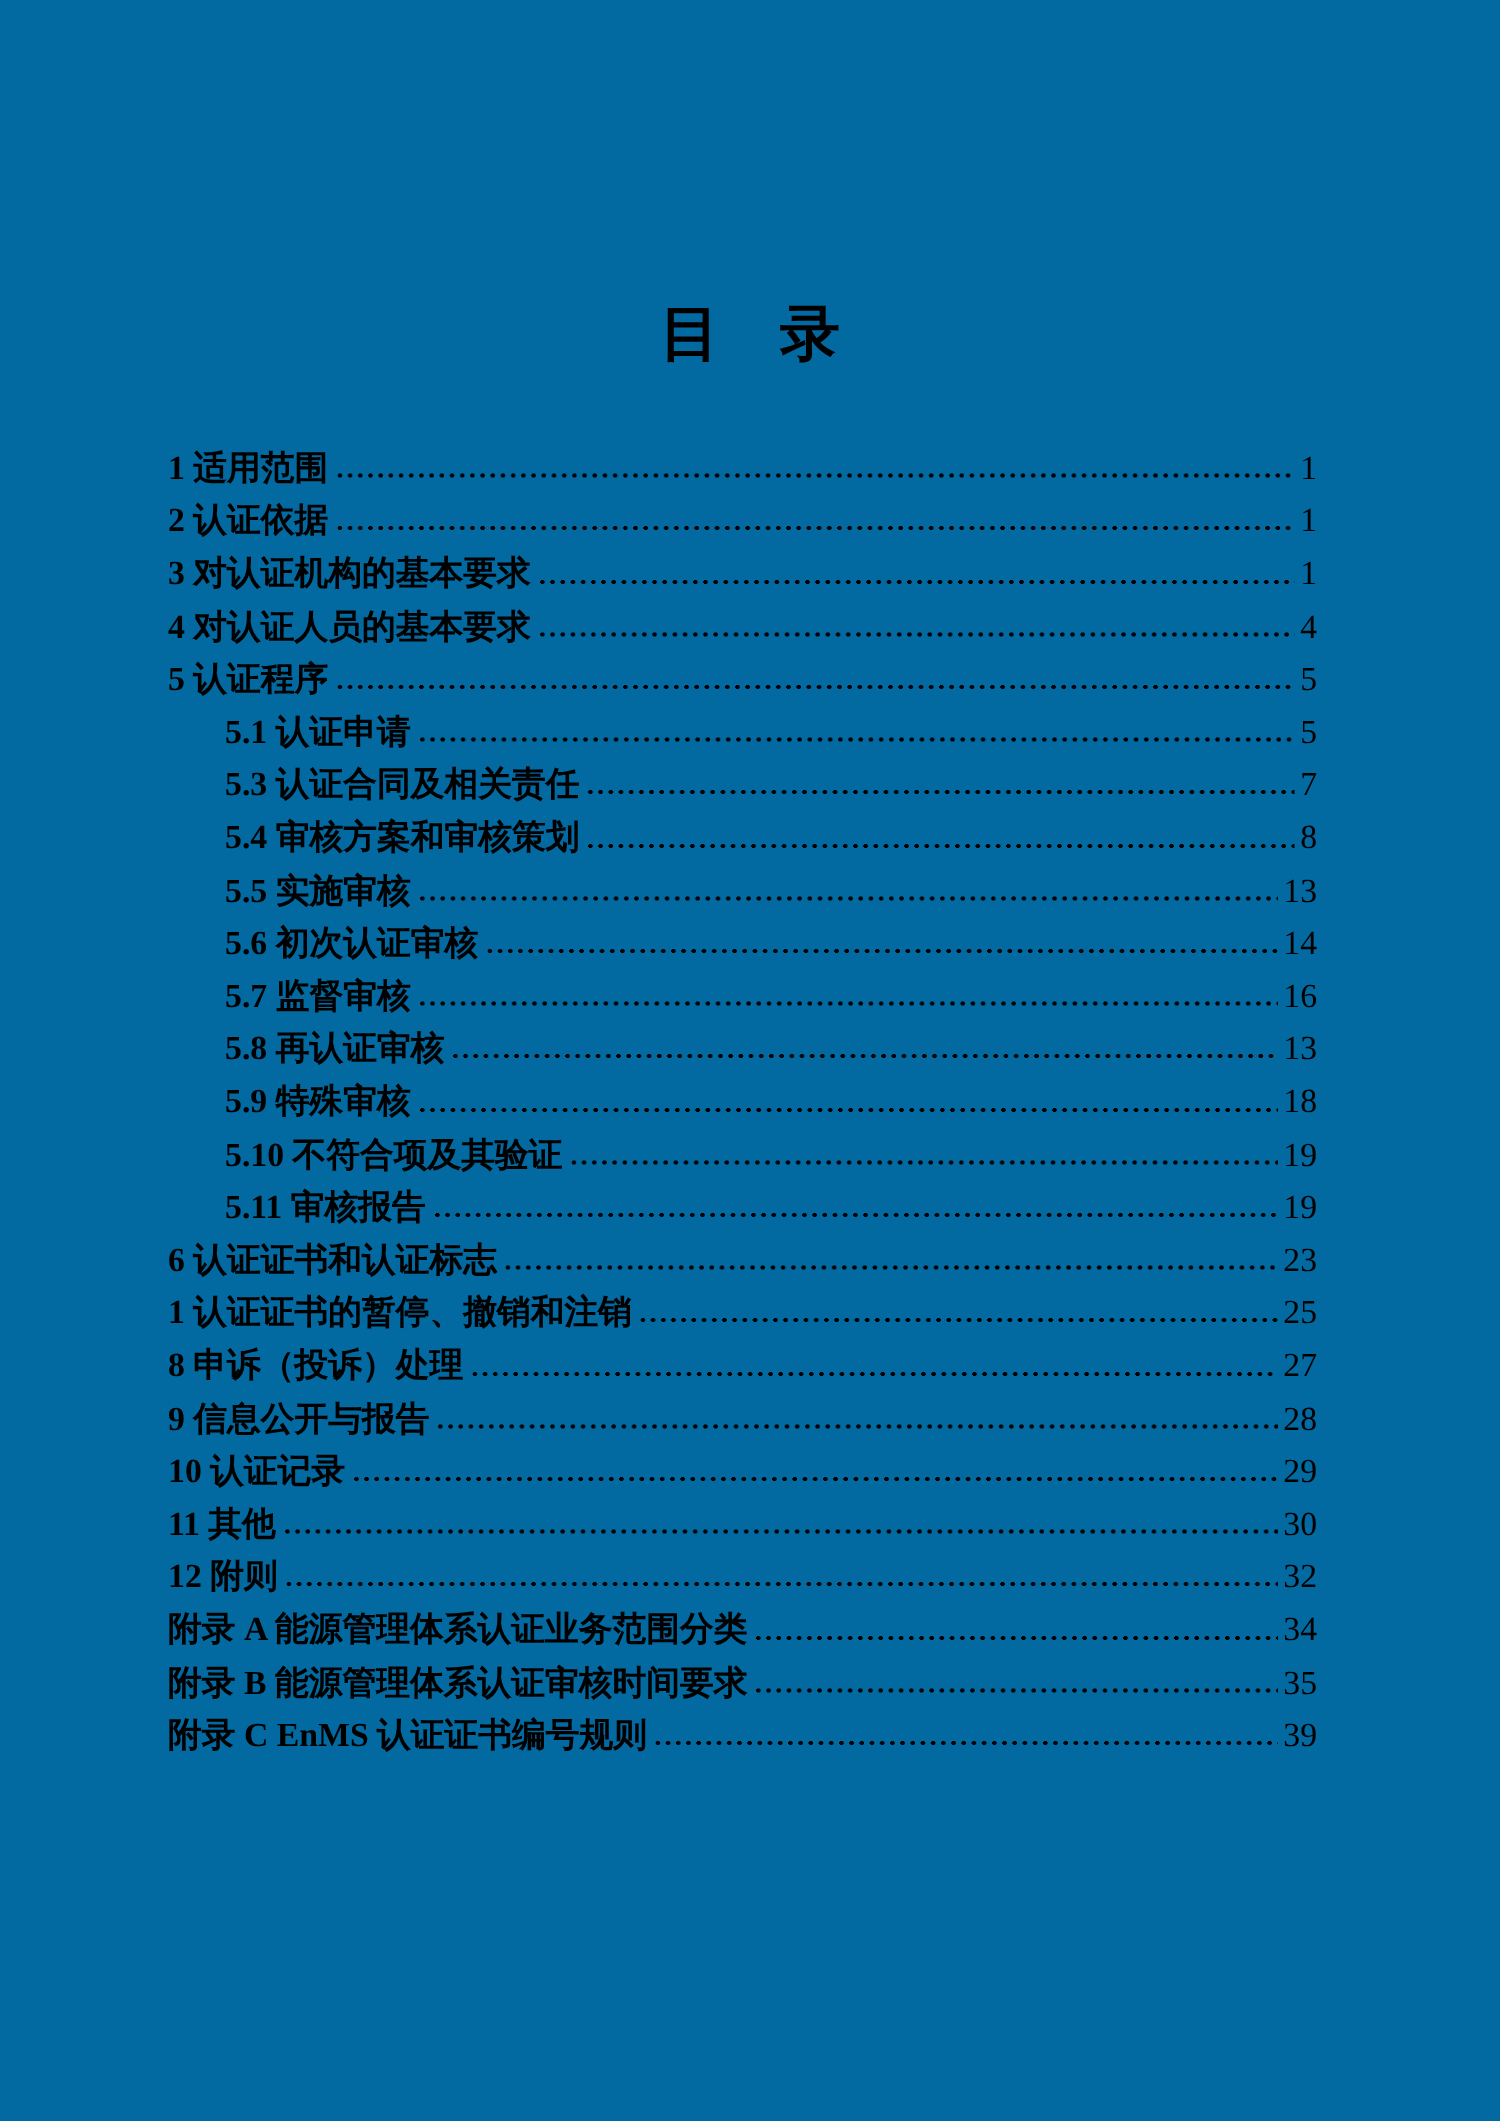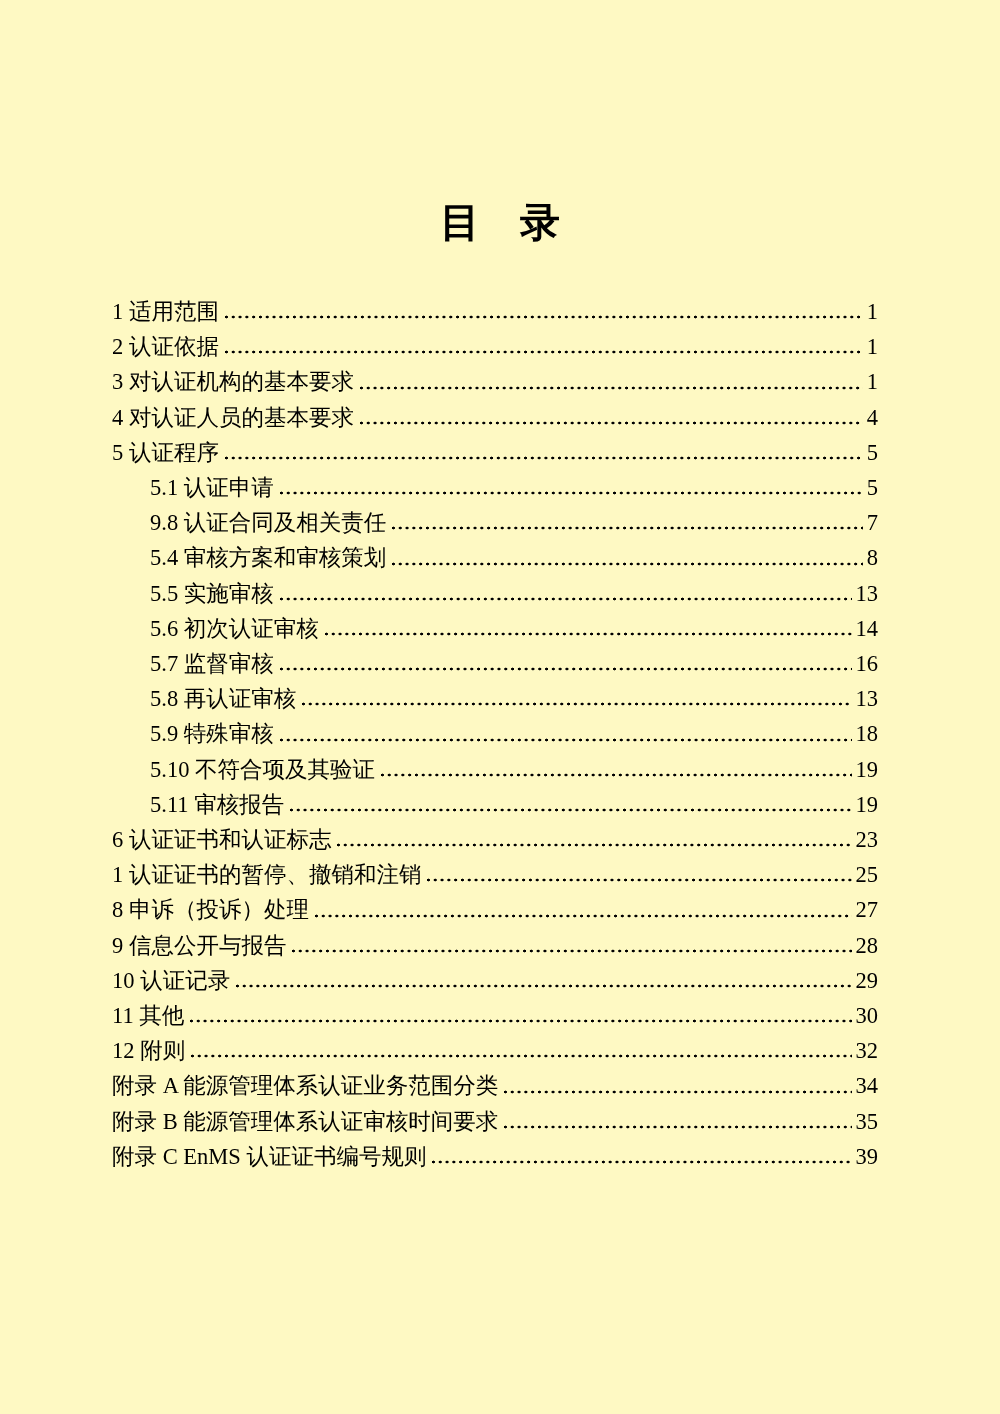--- a/index.html
+++ b/index.html
@@ -4,21 +4,21 @@
 <style>
   html, body {
     margin: 0;
     padding: 0;
     background: #ffffff;
   }
   .page {
     position: relative;
     width: 1000px;
     height: 1414px;
-    background: #fef9c3;
+    background: #0369a1;
     color: #000000;
     font-family: "Liberation Serif", "DejaVu Serif", serif;
     overflow: hidden;
   }
   .title {
     margin: 0;
     padding-top: 200px;
     text-align: center;
     font-size: 40px;
     line-height: 46px;
@@ -33,20 +33,21 @@
     align-items: baseline;
     font-size: 22.5px;
     line-height: 35.2px;
     white-space: nowrap;
   }
   .row.sub {
     padding-left: 38px;
   }
   .lbl {
     flex: 0 0 auto;
+    font-weight: bold;
   }
   .leader {
     flex: 1 1 auto;
     align-self: flex-end;
     height: 4px;
     margin: 0 4px 10px 6px;
     background-image: radial-gradient(circle at 1.6px 2px, #000 1.35px, transparent 1.6px);
     background-size: 6.8px 4px;
     background-repeat: repeat-x;
     min-width: 20px;
@@ -85,21 +86,21 @@
         <span class="lbl">5 认证程序</span>
         <span class="leader"></span>
         <span class="pg">5</span>
       </div>
       <div class="row sub">
         <span class="lbl">5.1 认证申请</span>
         <span class="leader"></span>
         <span class="pg">5</span>
       </div>
       <div class="row sub">
-        <span class="lbl">9.8 认证合同及相关责任</span>
+        <span class="lbl">5.3 认证合同及相关责任</span>
         <span class="leader"></span>
         <span class="pg">7</span>
       </div>
       <div class="row sub">
         <span class="lbl">5.4 审核方案和审核策划</span>
         <span class="leader"></span>
         <span class="pg">8</span>
       </div>
       <div class="row sub">
         <span class="lbl">5.5 实施审核</span>

